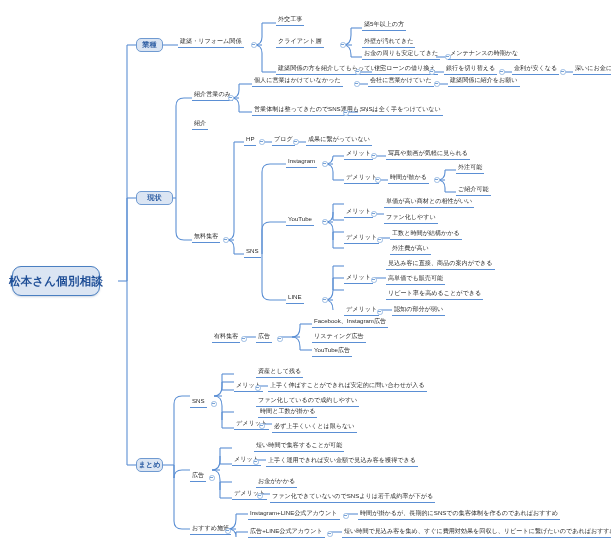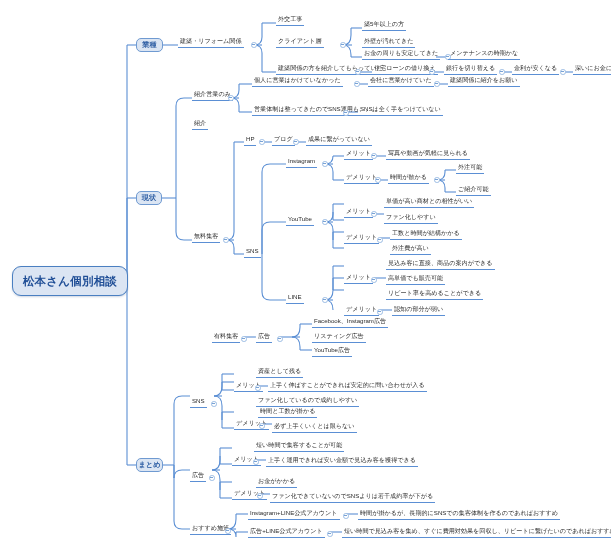--- a/index.html
+++ b/index.html
@@ -232,28 +232,28 @@
       <path d="M228,529 q8,0 8,-10 V514"></path>
       <path d="M228,529 H236"></path>
       <path d="M228,529 q8,0 8,8 V532"></path>
       <path d="M236,514 H248"></path>
       <path d="M236,532 H248"></path>
       <path d="M346,514 H358"></path>
       <path d="M330,532 H342"></path>
     </g>
   </svg>
 
-  <div class="root-node" style="left:12px; top:266px; width:116px; height:30px;">
+  <div class="root-node" style="left:12px; top:266px; width:88px; height:30px;">
     <span>松本さん個別相談</span>
   </div>
 
   <div class="branch-node" style="left:136px; top:38px; width:27px;">
     <span>業種</span>
   </div>
-  <div class="branch-node" style="left:136px; top:191px; width:26px;">
+  <div class="branch-node" style="left:136px; top:191px; width:37px;">
     <span>現状</span>
   </div>
   <div class="branch-node" style="left:136px; top:458px; width:27px;">
     <span>まとめ</span>
   </div>
 
   <div class="topic" style="left:178px; top:36px;">建築・リフォーム関係</div>
   <div class="toggle" style="left:251px; top:42px;"></div>
 
   <div class="topic" style="left:276px; top:14px;">外交工事</div>

